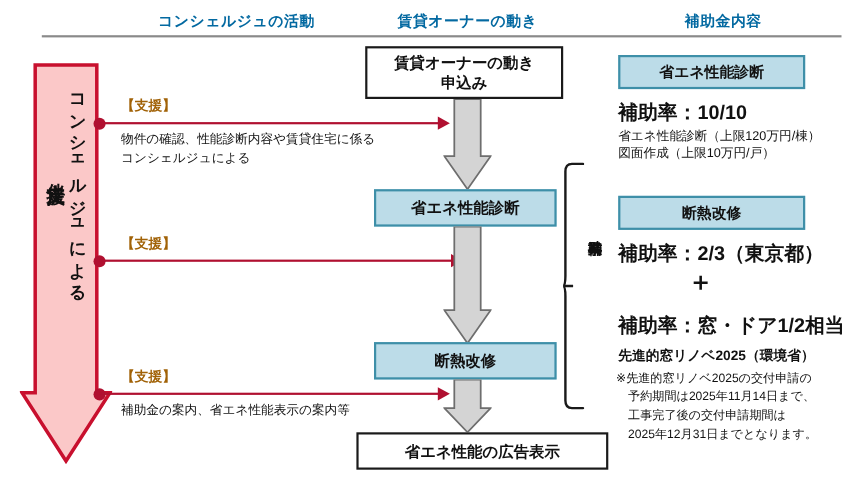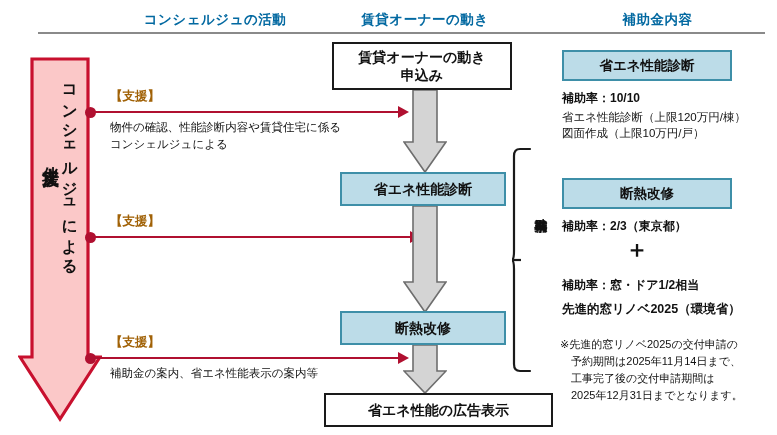--- a/index.html
+++ b/index.html
@@ -113,21 +113,21 @@
     position:absolute;
     background:#bcdce8;border:2px solid #3e8fa8;
     box-sizing:border-box;
     display:flex;align-items:center;justify-content:center;
     font-size:13.5px;font-weight:700;color:#111;
   }
   #sub-head-1{left:562px;top:50px;width:170px;height:31px;}
   #sub-head-2{left:562px;top:178px;width:170px;height:31px;}
 
   .sub-text{position:absolute;color:#111;}
-  .rate-line{font-size:12px;font-weight:700;white-space:nowrap;}
+  .rate-line{font-size:18px;font-weight:700;white-space:nowrap;}
   .fine-line{font-size:11.5px;line-height:1.4;white-space:pre-line;}
   #sub-body-1{left:562px;top:90px;width:215px;}
   #sub-body-1 .fine-line{margin-top:2px;}
 
   #sub-body-2{left:562px;top:218px;width:215px;}
   #plus-sign{
     font-size:23px;font-weight:700;text-align:center;
     width:150px;line-height:1;margin:3px 0 3px 0;
   }
   #sub-body-2 .rate-line.second{margin-top:16px;}

